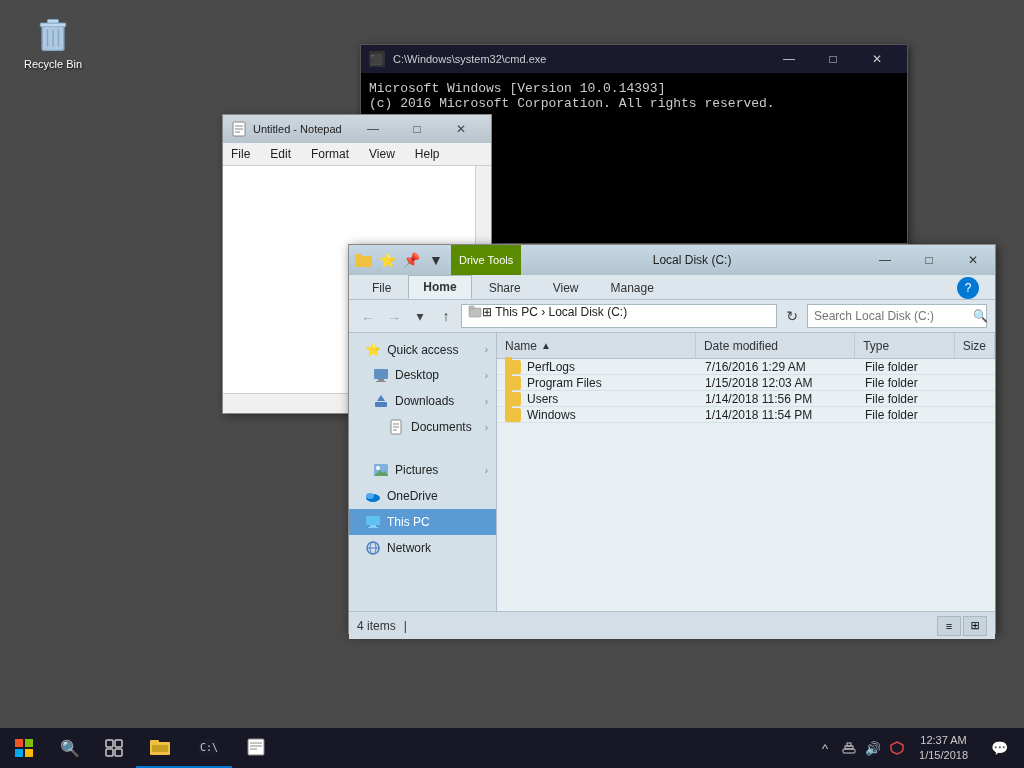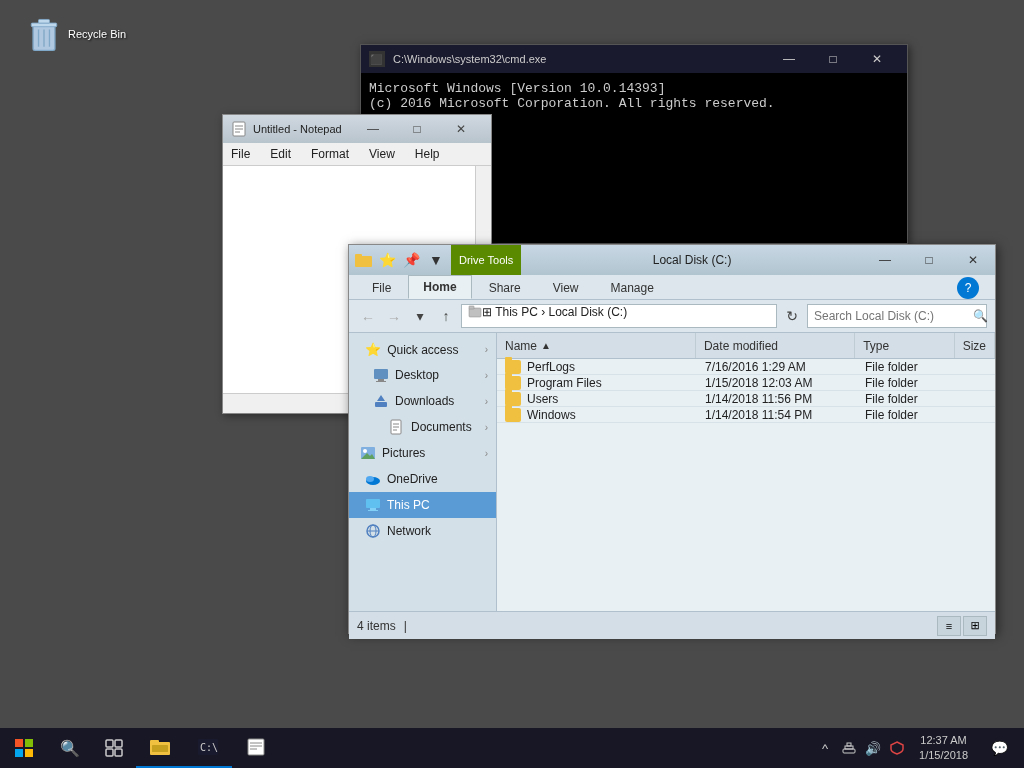--- a/index.html
+++ b/index.html
@@ -20,20 +20,21 @@
       height: 100%;
       position: relative;
     }
 
     
     .recycle-bin {
       position: absolute;
       top: 10px;
       left: 20px;
       display: flex;
+      flex-direction: column;
       align-items: center;
       gap: 4px;
       cursor: pointer;
       padding: 4px;
     }
     .recycle-bin-icon {
       width: 40px;
       height: 40px;
     }
     .recycle-bin-label {
@@ -716,21 +717,21 @@
         <div class="sidebar-item" style="padding-left:40px;">
           <svg class="sidebar-icon" viewBox="0 0 16 16">
               <rect x="2" y="1" width="10" height="14" rx="1" fill="#fff" stroke="#888"></rect>
               <line x1="4" y1="5" x2="10" y2="5" stroke="#888"></line>
               <line x1="4" y1="8" x2="10" y2="8" stroke="#888"></line>
               <line x1="4" y1="11" x2="8" y2="11" stroke="#888"></line>
             </svg>
           <span>Documents</span>
           <span class="expand-arrow">›</span>
         </div>
-        <div class="sidebar-item" style="padding-left:11px;">
+        <div class="sidebar-item" style="padding-left:24px;margin-top:17px;">
           <svg class="sidebar-icon" viewBox="0 0 16 16">
               <rect x="1" y="2" width="14" height="12" rx="1" fill="#80b0e0"></rect>
               <circle cx="5" cy="6" r="2" fill="#fff"></circle>
               <polygon points="1,14 7,8 10,11 12,9 15,14" fill="#60a060"></polygon>
             </svg>
           <span>Pictures</span>
           <span class="expand-arrow">›</span>
         </div>
         <div class="sidebar-item">
           <svg class="sidebar-icon" viewBox="0 0 16 16">

